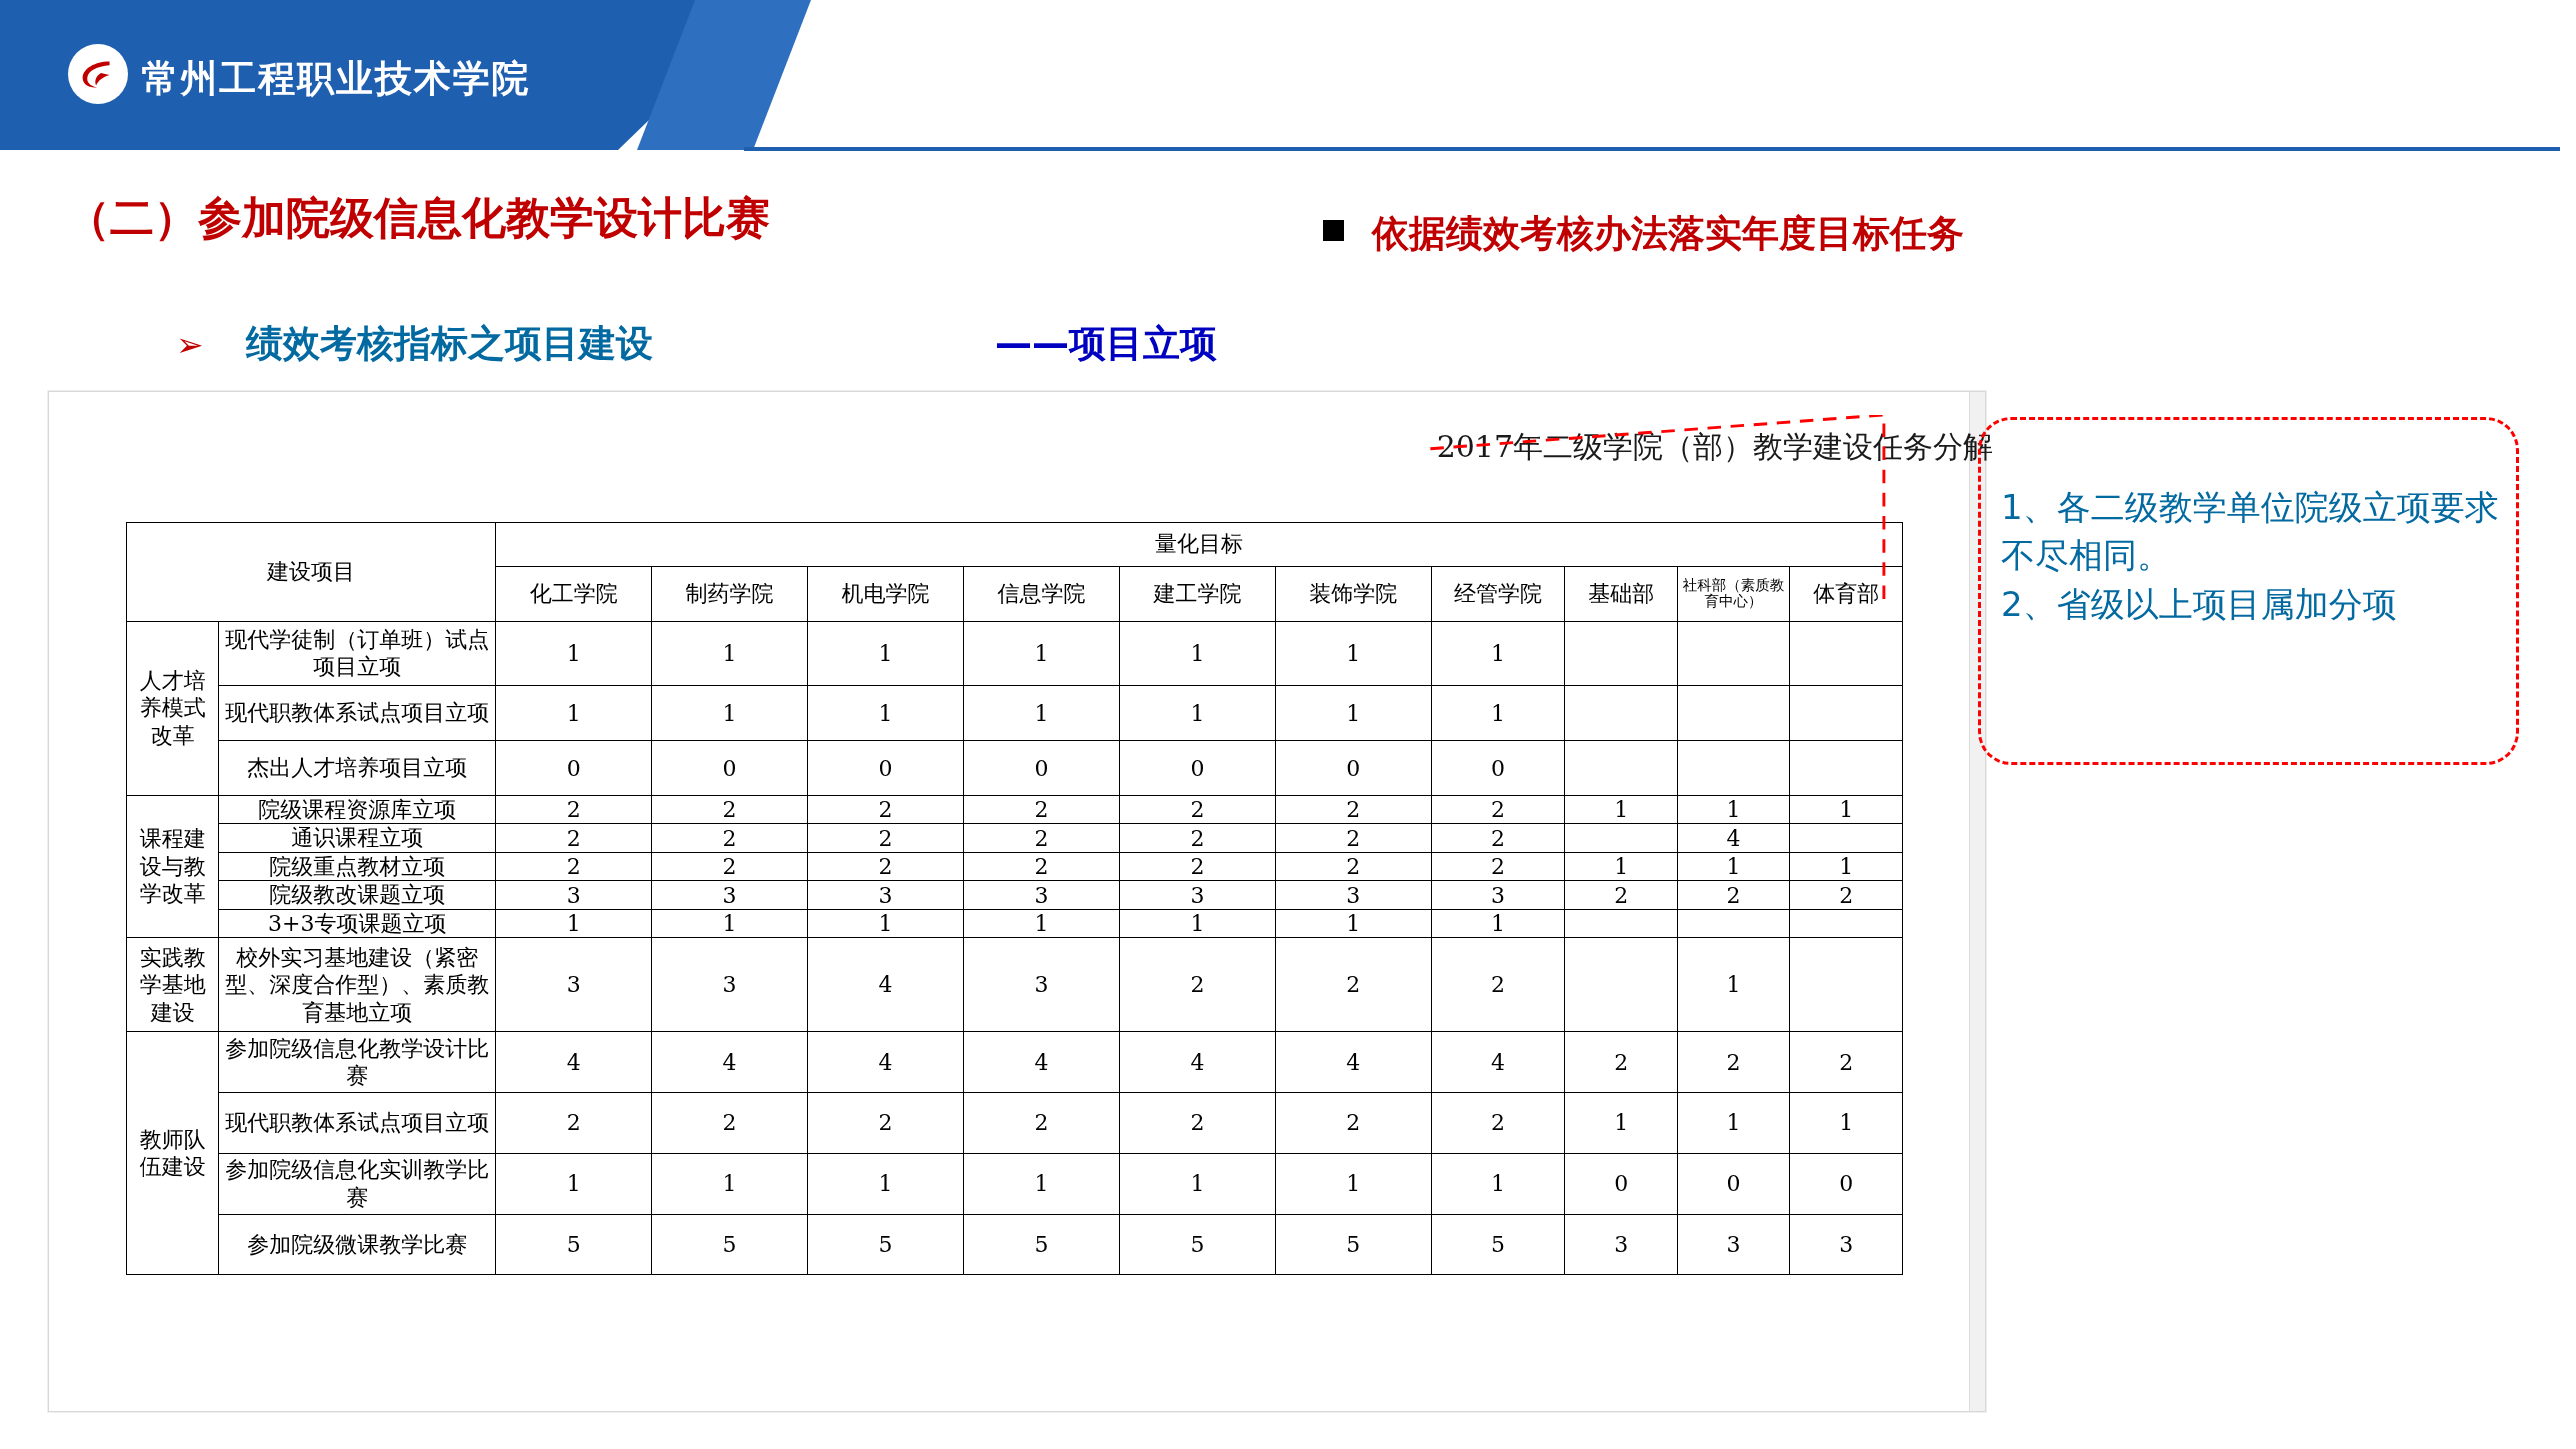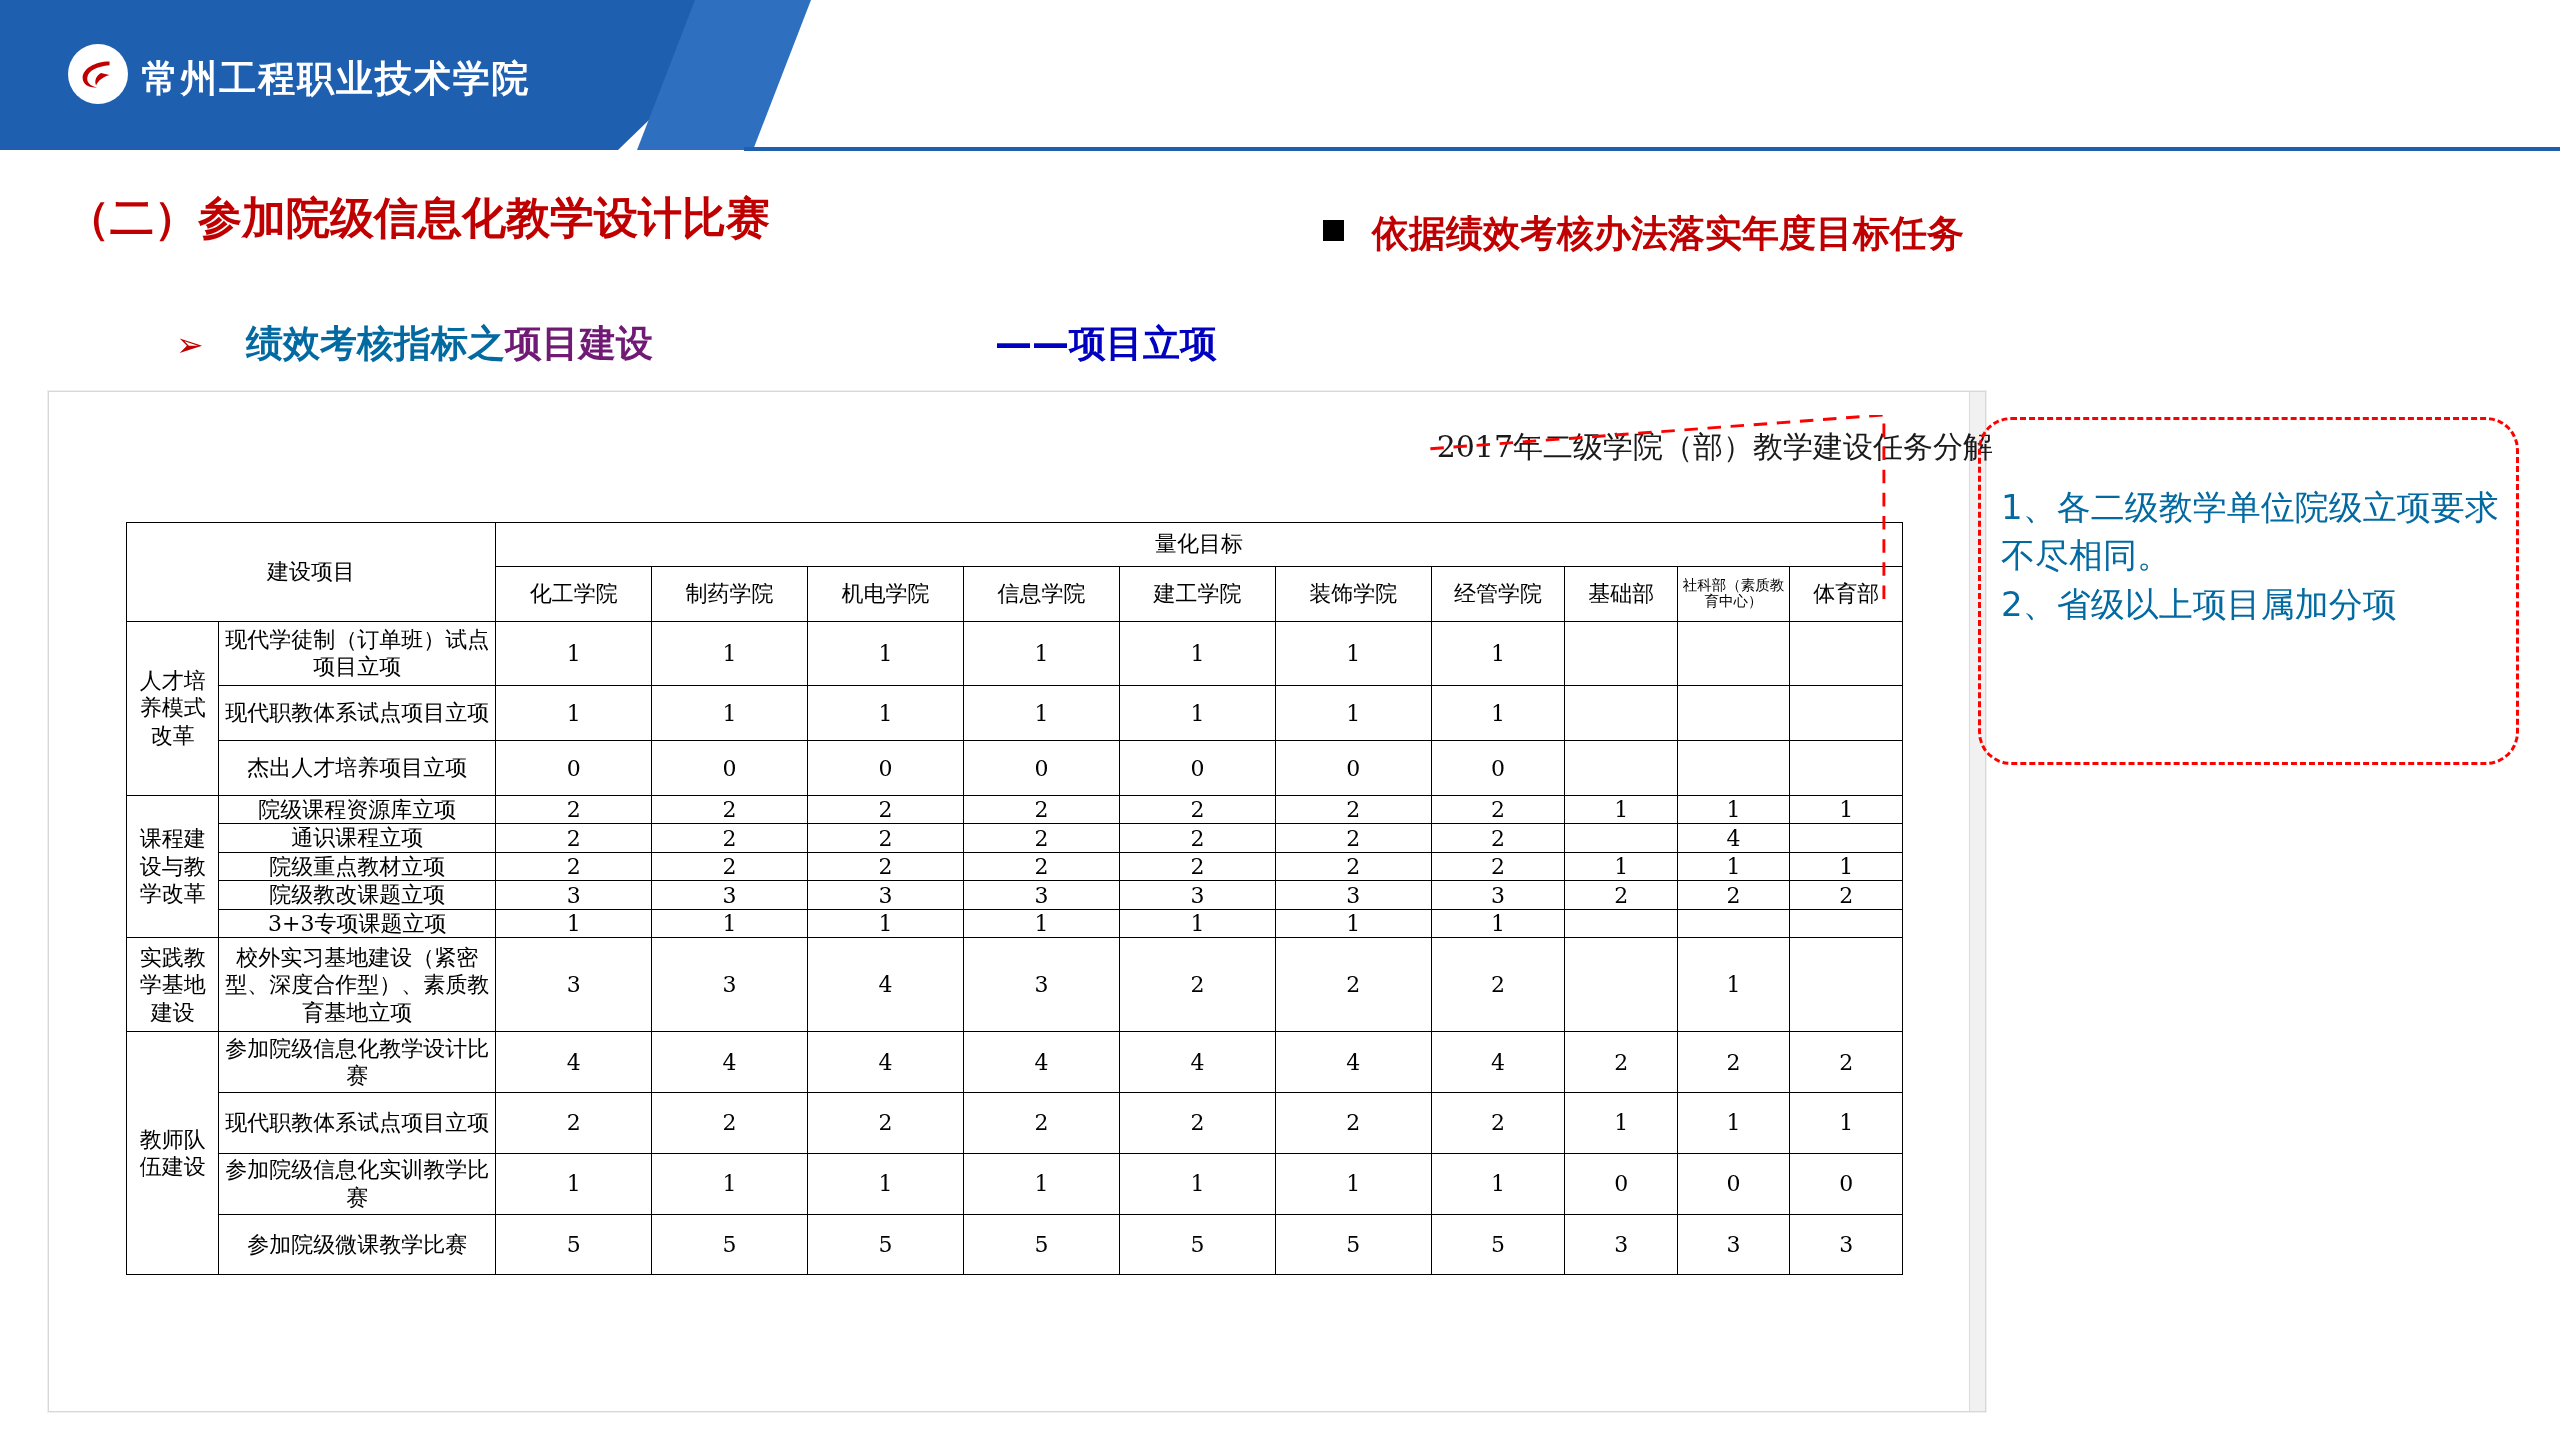--- a/index.html
+++ b/index.html
@@ -119,21 +119,21 @@
   }
   .line2 {
     position: absolute;
     left: 246px; top: 319px;
     font-size: 37px;
     font-weight: bold;
     white-space: nowrap;
     font-family: "DejaVu Sans", sans-serif;
   }
   .line2 .red { color: #0369a1; }
-  .line2 .blue { color: #701a75; }
+  .line2 .blue { color: #0369a1; }
   .line2-tail {
     position: absolute;
     left: 995px; top: 319px;
     font-size: 37px;
     font-weight: bold;
     color: #0000c0;
     white-space: nowrap;
     font-family: "DejaVu Sans", sans-serif;
   }
 

